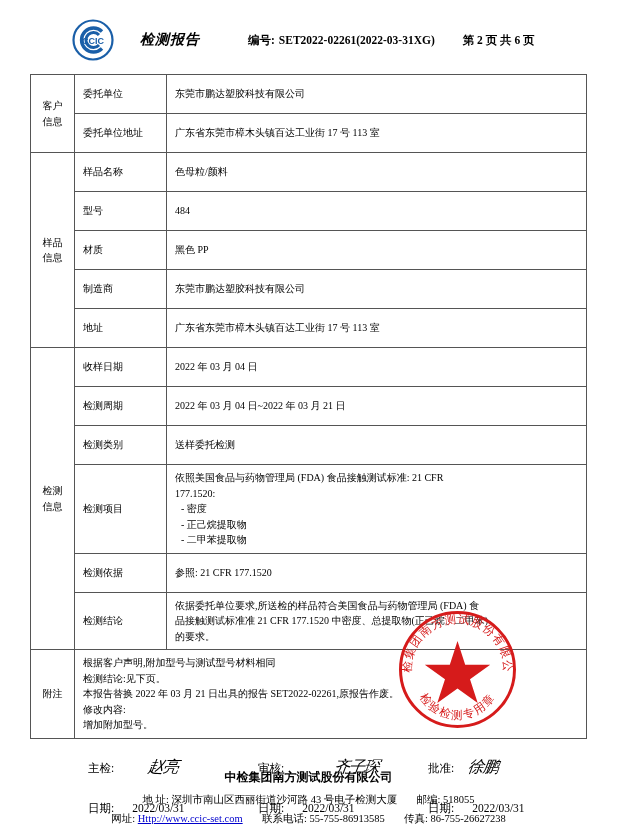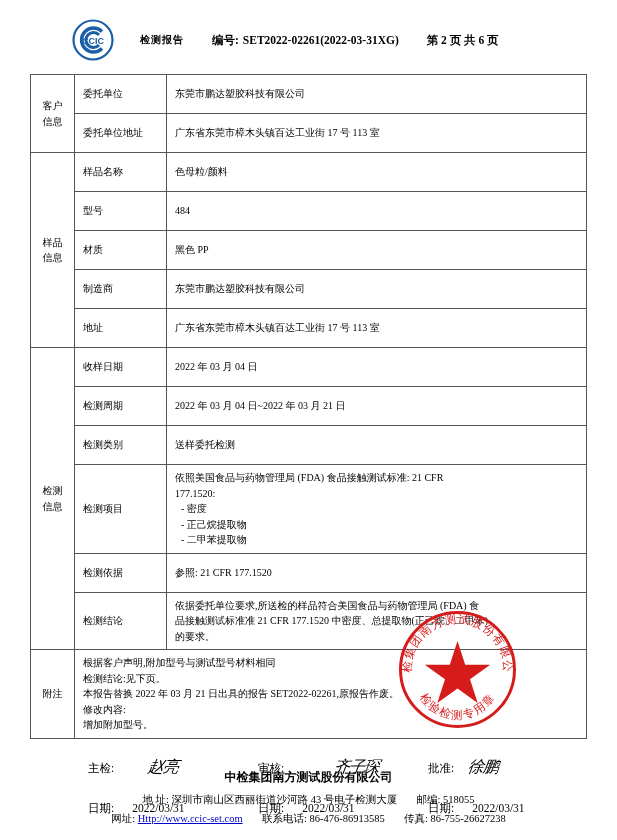--- a/index.html
+++ b/index.html
@@ -32,25 +32,26 @@
   }
   .logo {
     width: 42px;
     height: 42px;
     flex: 0 0 42px;
     margin-left: 42px;
     margin-right: 26px;
   }
   .logo svg { display: block; }
   .report-title {
-    font-size: 10px;
+    font-size: 14px;
     font-weight: bold;
     letter-spacing: 1px;
-    margin-right: 28px;
-    white-space: nowrap;
+    margin-right: 48px;
+    white-space: nowrap;
+    font-style: italic;
   }
   .report-no {
     font-size: 11.5px;
     font-weight: bold;
     white-space: nowrap;
   }
   .report-no .label { margin-right: 4px; }
   .page-no {
     font-size: 11.5px;
     font-weight: bold;
@@ -352,20 +353,20 @@
       <span>深圳市南山区西丽街道沙河路 43 号电子检测大厦</span>
       <span class="sp"></span>
       <span>邮编:</span>
       <span>518055</span>
     </div>
     <div>
       <span>网址:</span>
       <a href="#">Http://www.ccic-set.com</a>
       <span class="sp"></span>
       <span>联系电话:</span>
-      <span>86-476-86913585</span>
+      <span>55-755-86913585</span>
       <span class="sp"></span>
       <span>传真:</span>
       <span>86-755-26627238</span>
     </div>
   </div>
 
 </div>
 
 </body></html>

